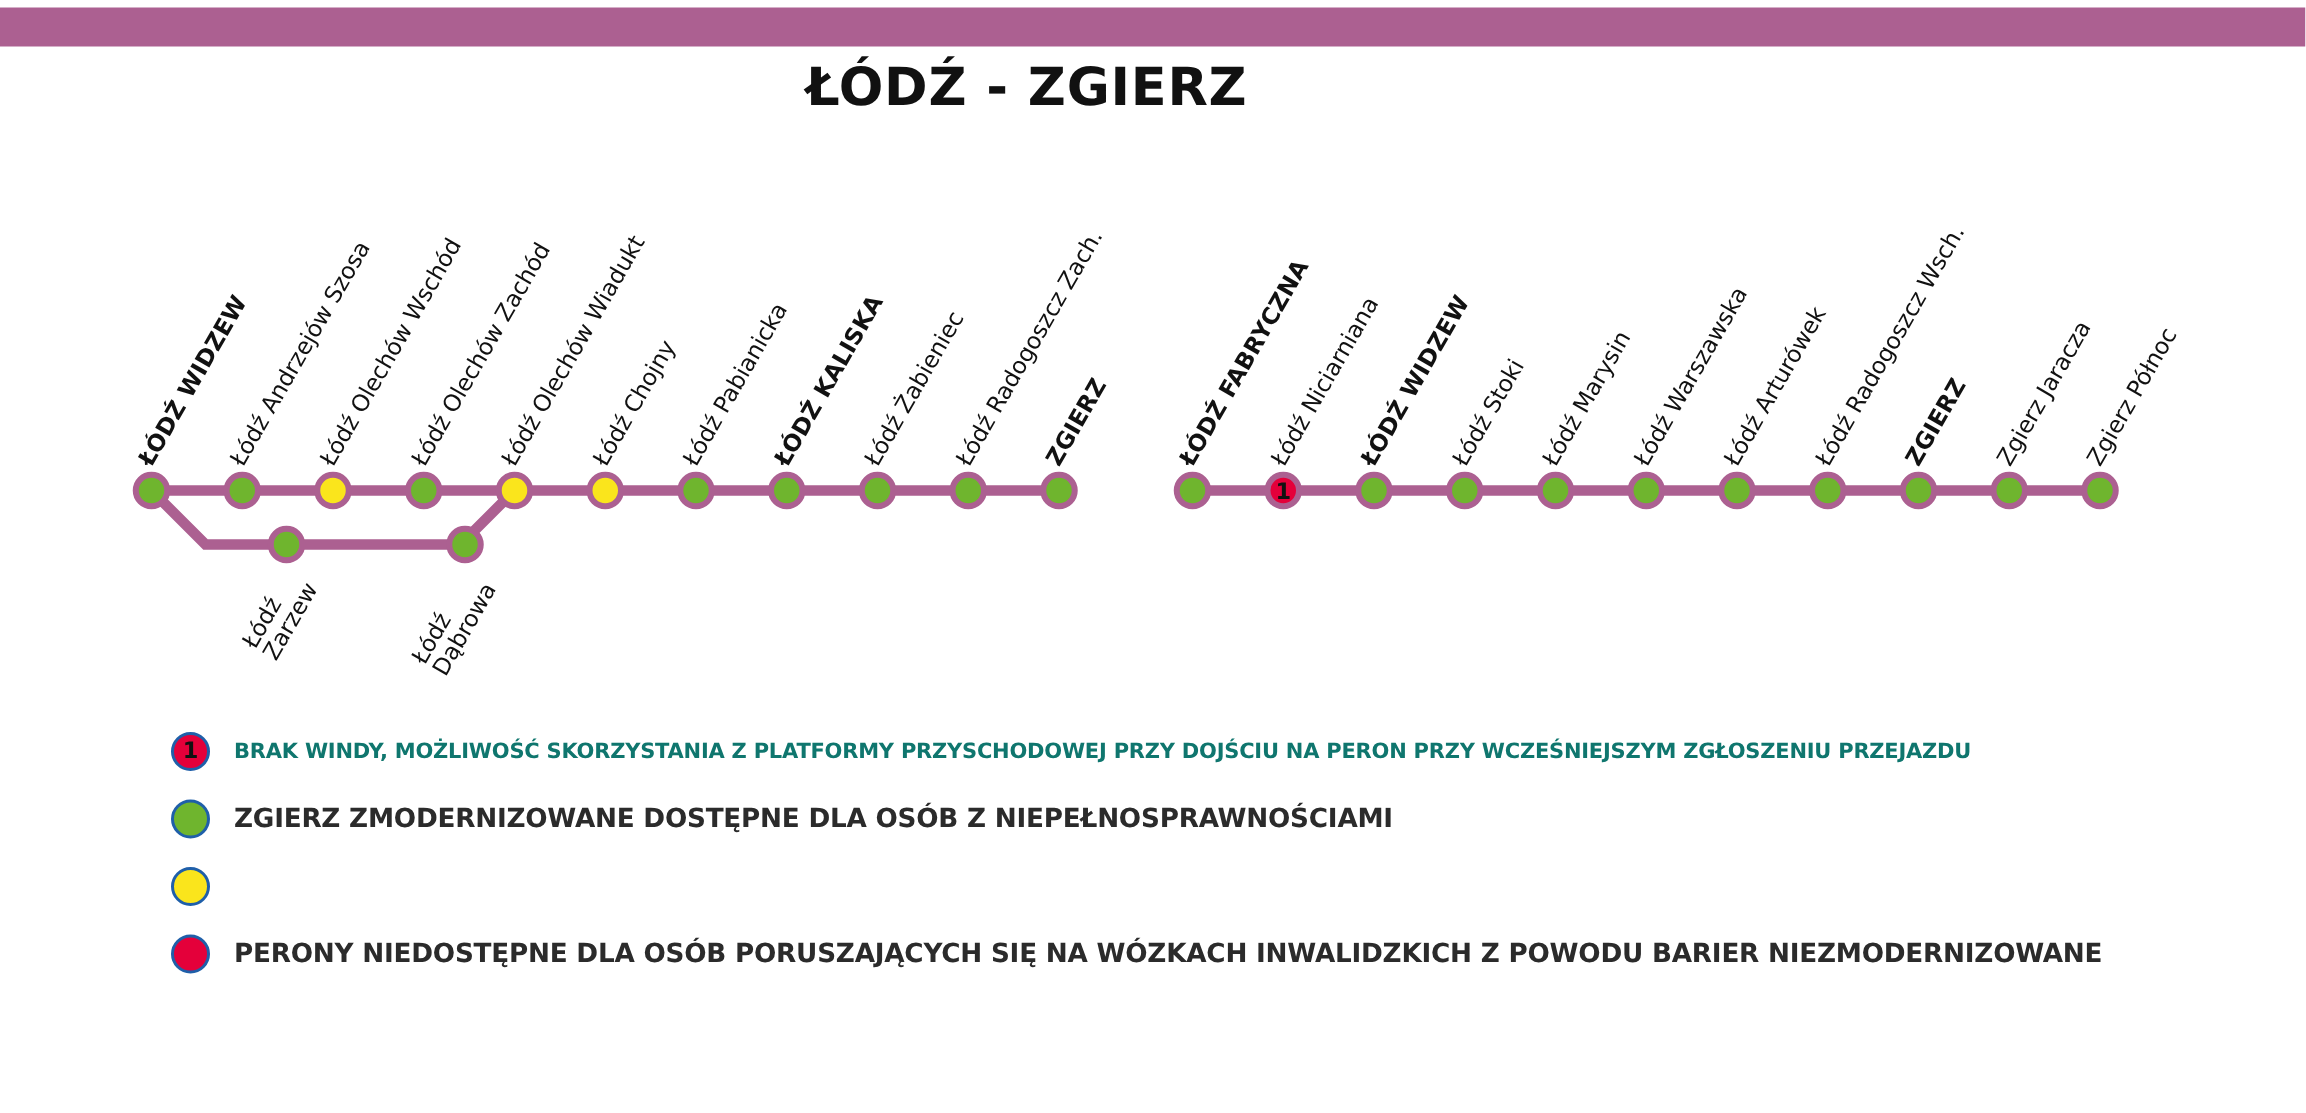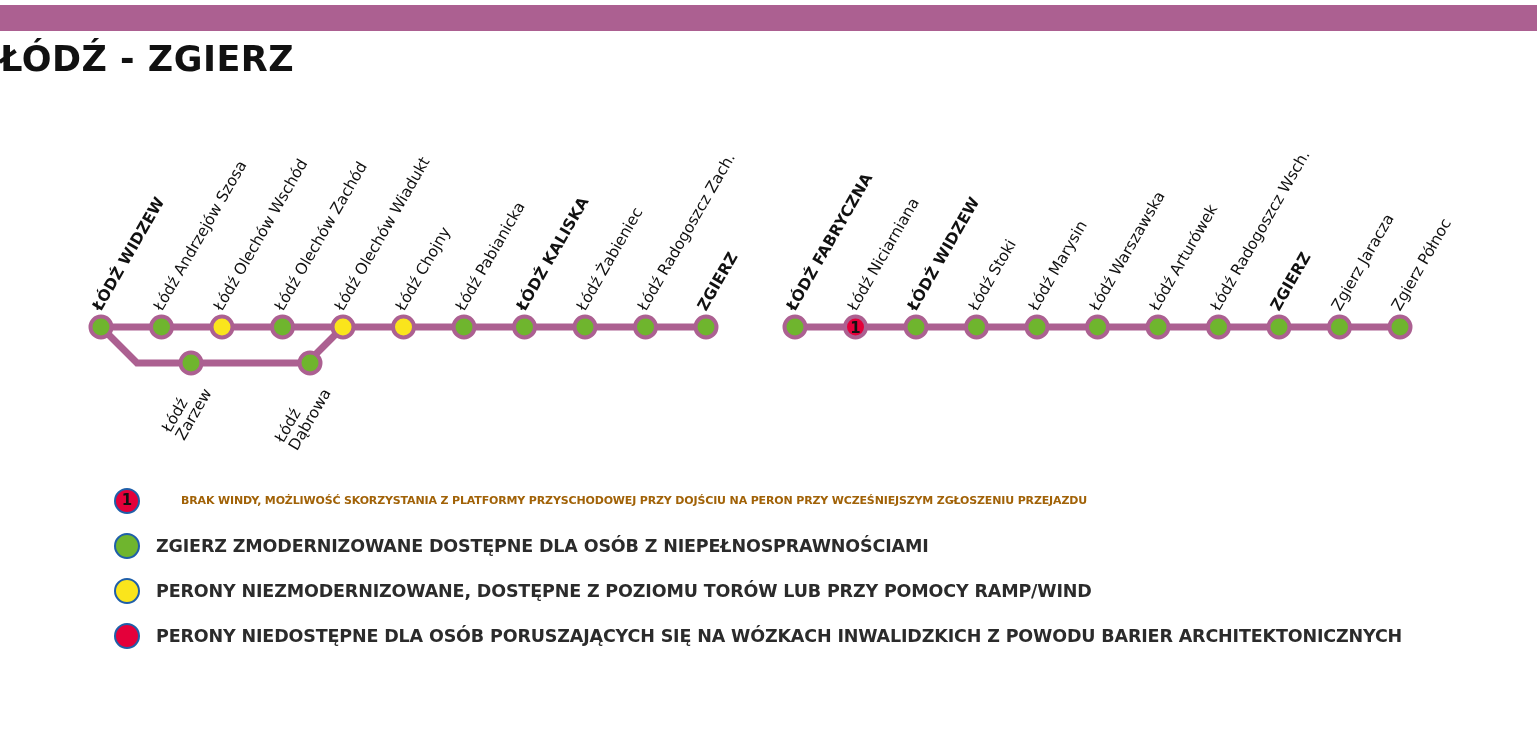--- a/index.html
+++ b/index.html
@@ -23,20 +23,21 @@
     width: 1537px;
     height: 26px;
     background: #ac6091;
   }
 
   #page-title {
     position: absolute;
     left: 0;
     top: 39px;
     width: 1369px;
+    text-align: center;
     font-family: "DejaVu Sans", sans-serif;
     font-weight: bold;
     font-size: 35px;
     letter-spacing: 0.5px;
     color: #111111;
     white-space: nowrap;
   }
 
   
   #diagram {
@@ -109,21 +110,21 @@
     margin-top: -1px;
   }
   .legend-text {
     font-family: "DejaVu Sans", sans-serif;
     font-weight: bold;
     font-size: 17.5px;
     letter-spacing: -0.15px;
     color: #2b2b2b;
     white-space: nowrap;
   }
-  .legend-text.alert { color: #a16207; font-size: 11px; margin-left: 25px; }
+  .legend-text.alert { color: #0f766e; font-size: 14px; }
 </style>
 </head>
 <body>
 
 <div id="header-bar"></div>
 <div id="page-title">ŁÓDŹ - ZGIERZ</div>
 
 <div id="diagram">
   <svg id="diagram-svg" width="1537" height="470">
       <line x1="101" y1="327" x2="706" y2="327" stroke="#ac6091" stroke-width="7" stroke-linecap="butt"></line>
@@ -237,19 +238,18 @@
         <span class="num">1</span>
       </div>
       <div class="legend-text alert">BRAK WINDY, MOŻLIWOŚĆ SKORZYSTANIA Z PLATFORMY PRZYSCHODOWEJ PRZY DOJŚCIU NA PERON PRZY WCZEŚNIEJSZYM ZGŁOSZENIU PRZEJAZDU</div>
     </div>
     <div class="legend-row">
       <div class="legend-dot" style="background: rgb(111, 181, 46); border-color: rgb(31, 95, 169);"></div>
       <div class="legend-text">ZGIERZ ZMODERNIZOWANE DOSTĘPNE DLA OSÓB Z NIEPEŁNOSPRAWNOŚCIAMI</div>
     </div>
     <div class="legend-row">
       <div class="legend-dot" style="background: rgb(250, 229, 28); border-color: rgb(31, 95, 169);"></div>
-      <div class="legend-text">PERONY NIEZMODERNIZOWANE, DOSTĘPNE Z POZIOMU TORÓW LUB PRZY POMOCY RAMP/WIND</div>
     </div>
     <div class="legend-row">
       <div class="legend-dot" style="background: rgb(228, 0, 58); border-color: rgb(31, 95, 169);"></div>
-      <div class="legend-text">PERONY NIEDOSTĘPNE DLA OSÓB PORUSZAJĄCYCH SIĘ NA WÓZKACH INWALIDZKICH Z POWODU BARIER ARCHITEKTONICZNYCH</div>
+      <div class="legend-text">PERONY NIEDOSTĘPNE DLA OSÓB PORUSZAJĄCYCH SIĘ NA WÓZKACH INWALIDZKICH Z POWODU BARIER NIEZMODERNIZOWANE</div>
     </div>
   </div>
 
 </body></html>

